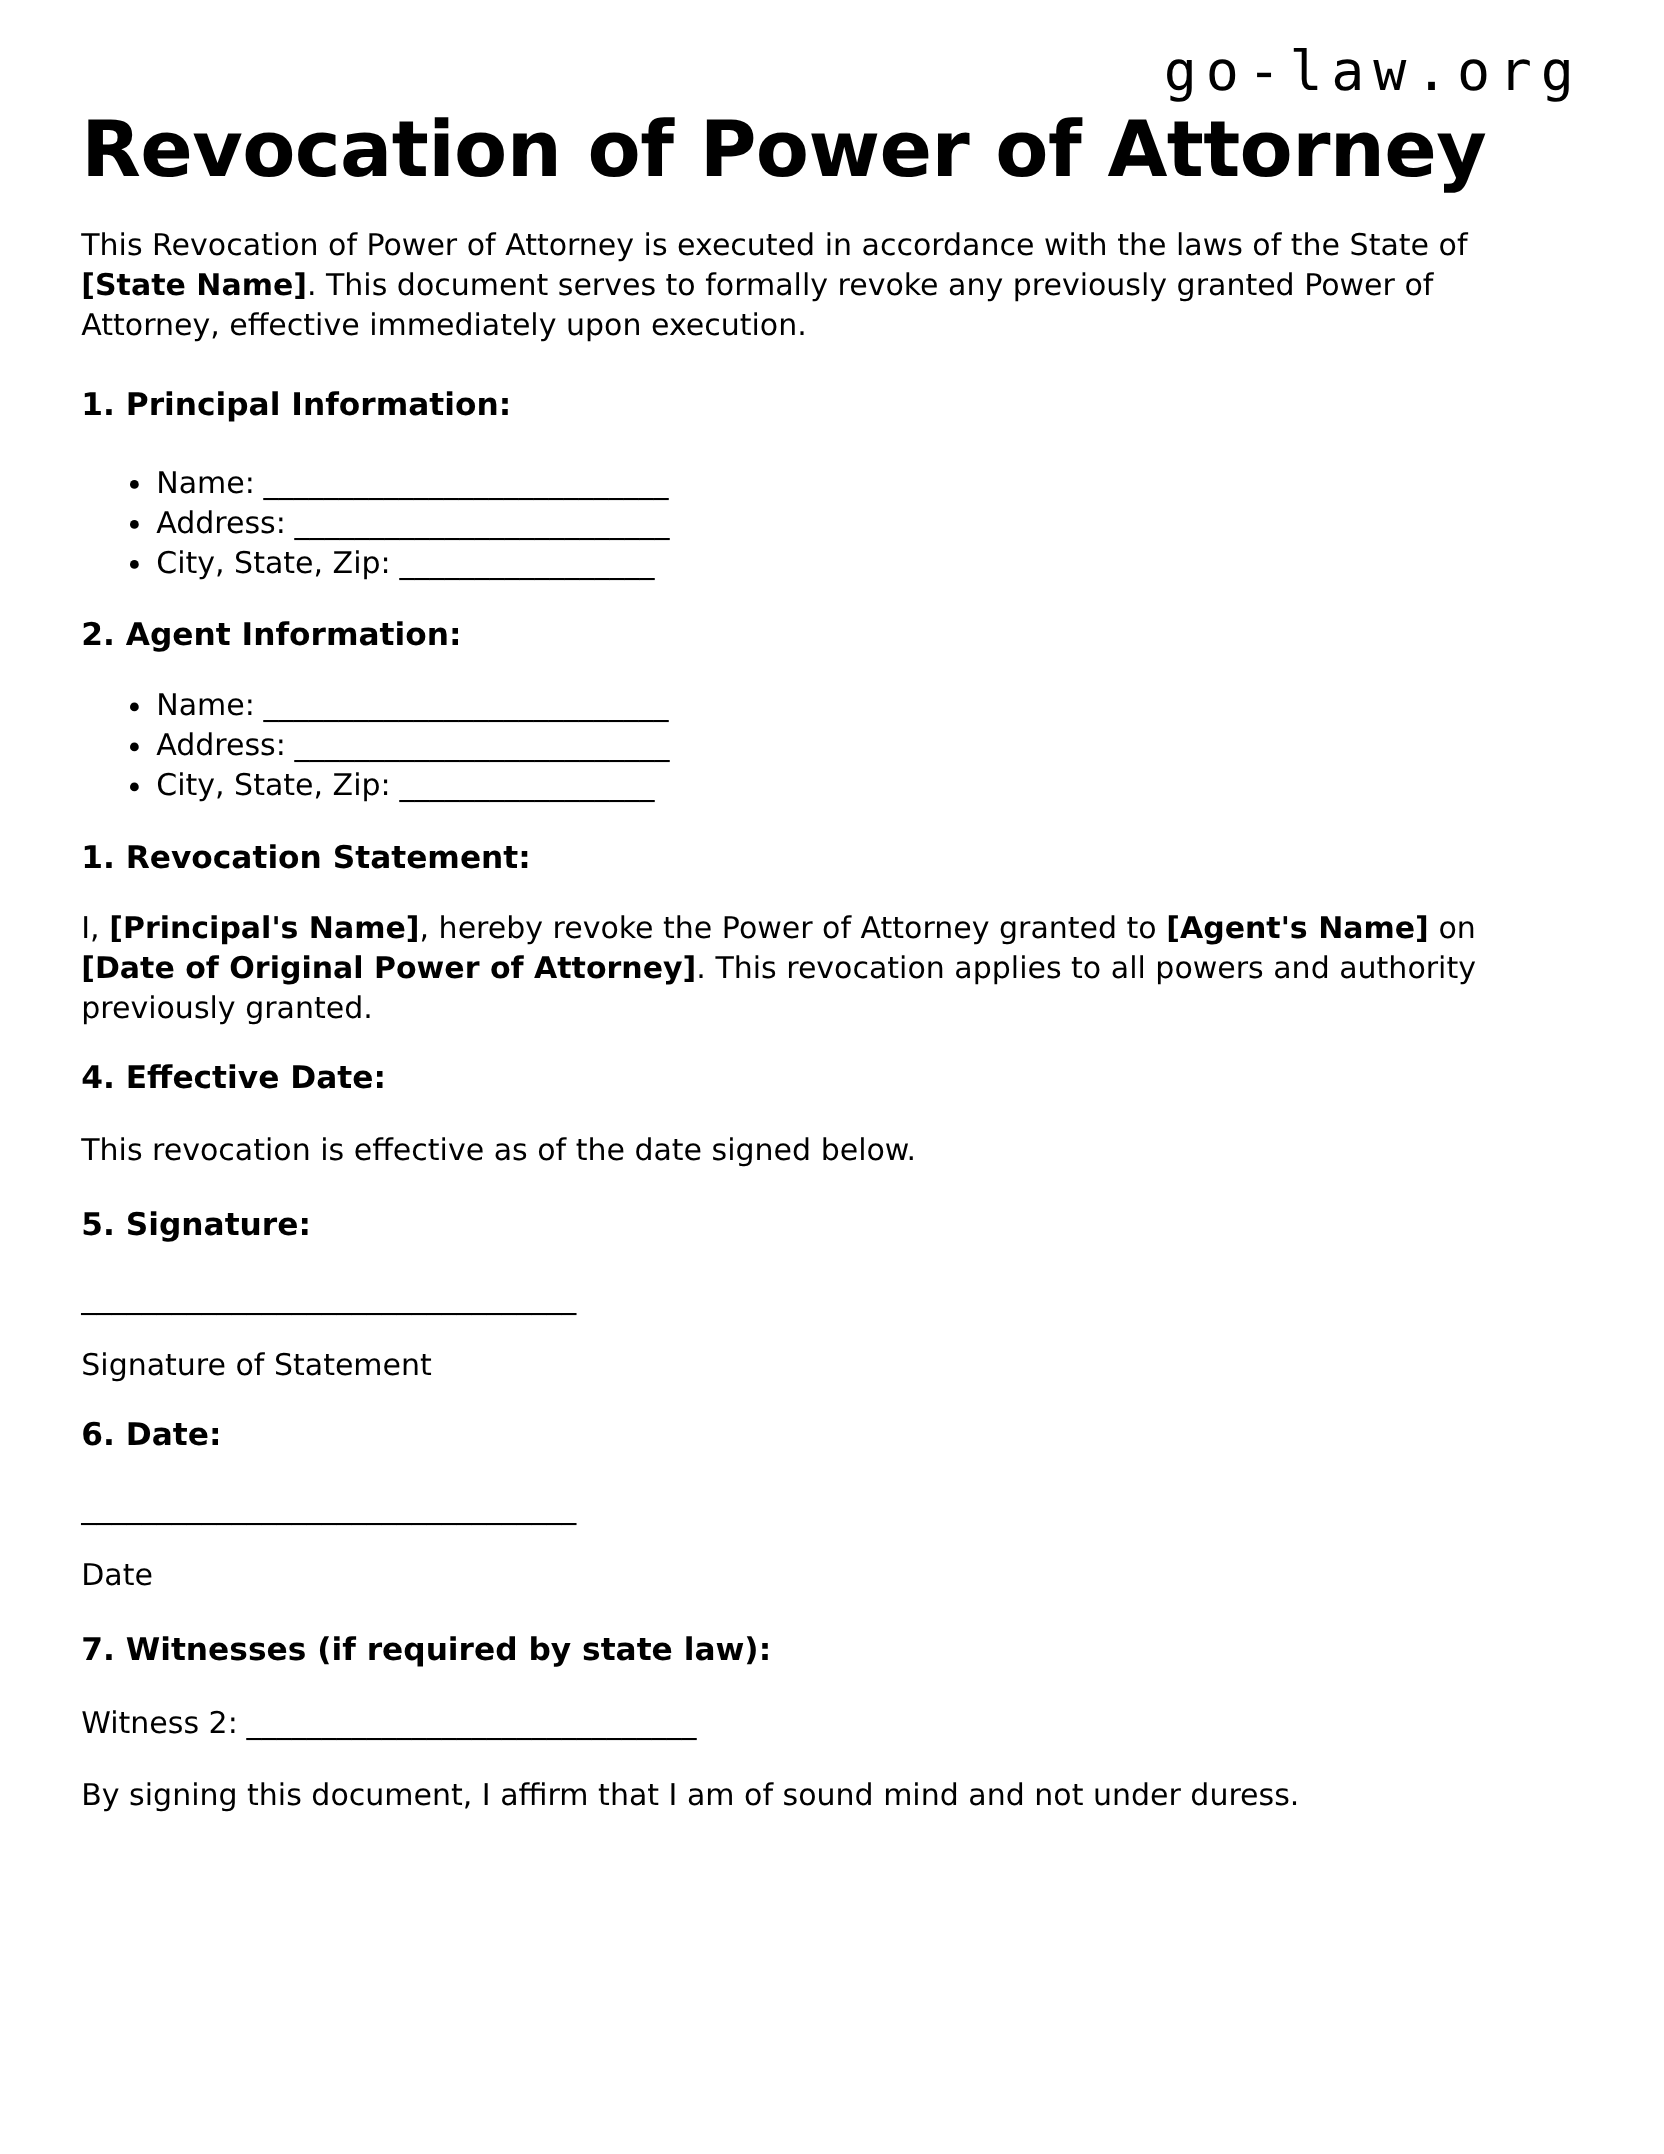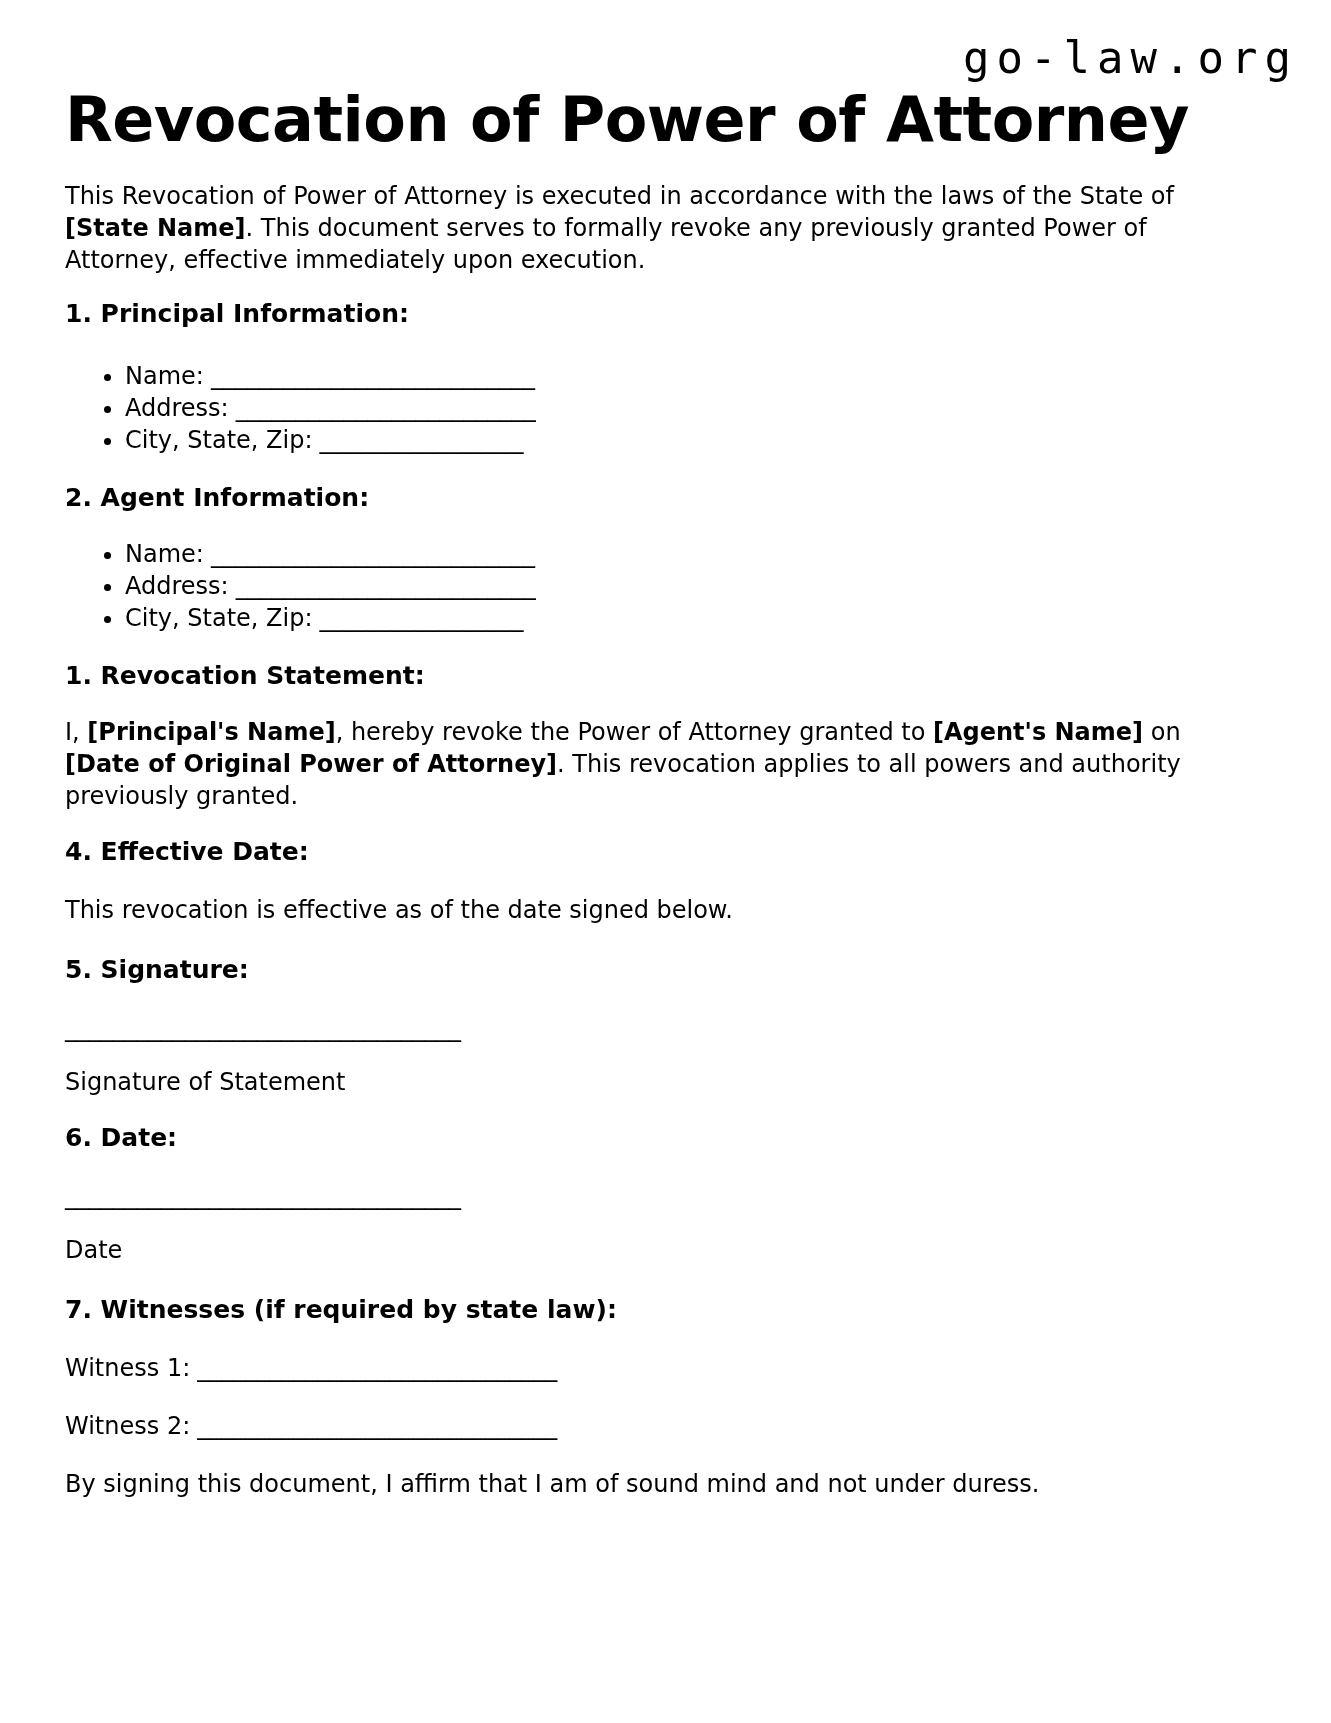--- a/index.html
+++ b/index.html
@@ -7,21 +7,21 @@
   body {
     width: 1331px;
     height: 1723px;
     font-family: "DejaVu Sans", "Liberation Sans", sans-serif;
     color: #000000;
     overflow: hidden;
   }
   .page {
     width: 1331px;
     height: 1723px;
-    padding: 30px 33px 0 65px;
+    padding: 30px 65px 0 65px;
     background: #ffffff;
   }
   .logo {
     font-family: "DejaVu Sans Mono", "Liberation Mono", monospace;
     font-size: 44px;
     font-weight: 400;
     letter-spacing: 7px;
     text-align: right;
     line-height: 56px;
     white-space: nowrap;
@@ -33,21 +33,21 @@
     margin-top: 6px;
     letter-spacing: -0.5px;
   }
   p, h3, ul { font-size: 24px; line-height: 32px; }
   p { margin-top: 26px; max-width: 1165px; }
   h3 {
     font-size: 25px;
     font-weight: bold;
     margin-top: 26px;
   }
-  .mt-32 { margin-top: 22px; }
+  .mt-32 { margin-top: 32px; }
   .mt-33 { margin-top: 33px; }
   .mt-30 { }
   .mt-28 { margin-top: 28px; }
   .mt-24 { margin-top: 24px; }
   .mt-22 { margin-top: 22px; }
   ul.field-list {
     list-style: disc;
     margin-top: 30px;
     padding-left: 60px;
   }
@@ -99,19 +99,18 @@
   <p class="mt-22">Signature of Statement</p>
 
   <h3 class="mt-24">6. Date:</h3>
 
   <p class="line-row">_________________________________</p>
 
   <p class="mt-22">Date</p>
 
   <h3 class="mt-28">7. Witnesses (if required by state law):</h3>
 
-  <p><span>Witness 1:</span><span class="blank">______________________________</span></p>
 
   <p><span>Witness 2:</span><span class="blank">______________________________</span></p>
 
   <p>By signing this document, I affirm that I am of sound mind and not under duress.</p>
 
 </div>
 
 </body></html>

